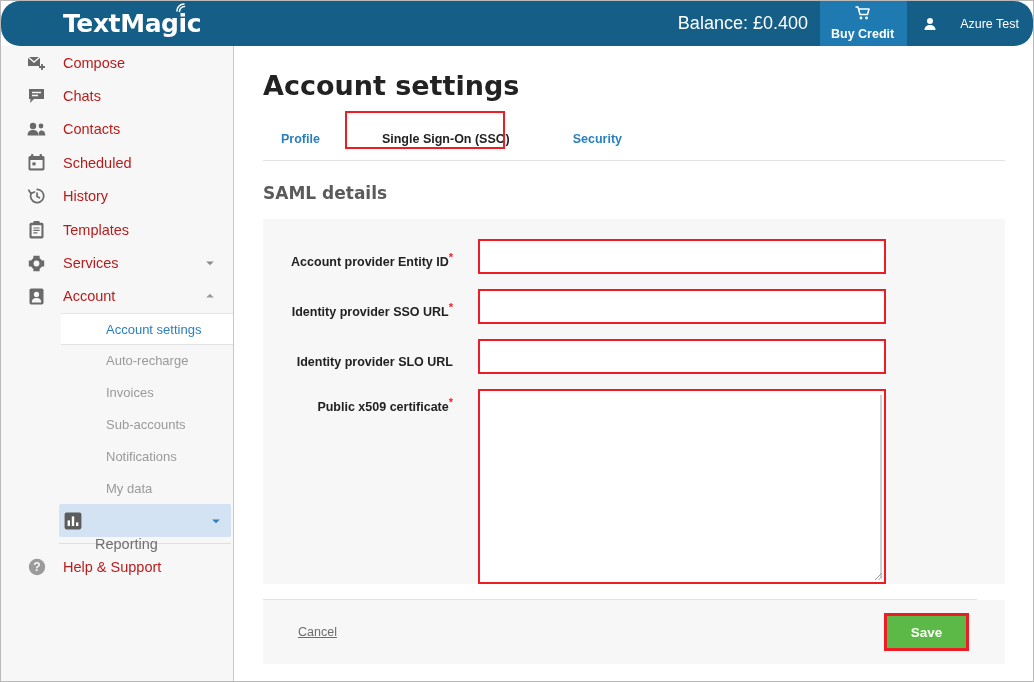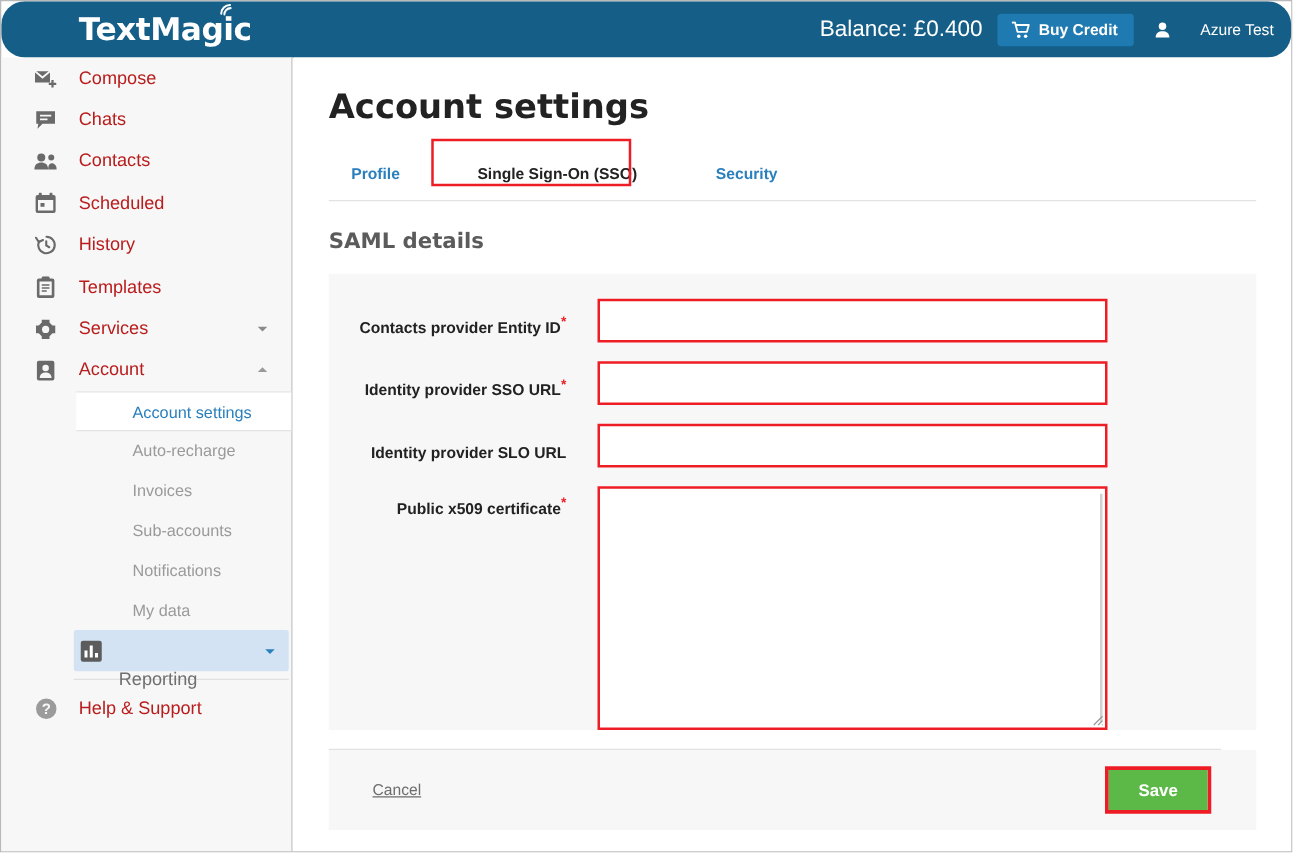--- a/index.html
+++ b/index.html
@@ -65,20 +65,21 @@
     display: flex;
     align-items: center;
     gap: 7px;
     background: #1e7ab0;
     border-radius: 3px;
     padding: 6px 13px 6px 11px;
     color: #ffffff;
     font-size: 12.5px;
     font-weight: bold;
     cursor: pointer;
+    flex-direction: column;
   }
   .user-chip {
     display: flex;
     align-items: center;
     gap: 23px;
     color: #ffffff;
     font-size: 12.5px;
     cursor: pointer;
     margin-left: 4px;
     justify-content: flex-end;
@@ -534,21 +535,21 @@
       <div class="tab t-security">Security</div>
       <div class="tab-annot"></div>
     </div>
 
     <div class="section-title">SAML details</div>
 
     <div class="form-panel">
 
       <div class="form-row">
         <div class="form-label">
-          <span>Contacts provider Entity ID</span><span class="req">*</span>
+          <span>Account provider Entity ID</span><span class="req">*</span>
         </div>
         <div class="field-wrap inp">
           <input type="text" value="" placeholder="" style="">
         </div>
       </div>
 
       <div class="form-row">
         <div class="form-label">
           <span>Identity provider SSO URL</span><span class="req">*</span>
         </div>

